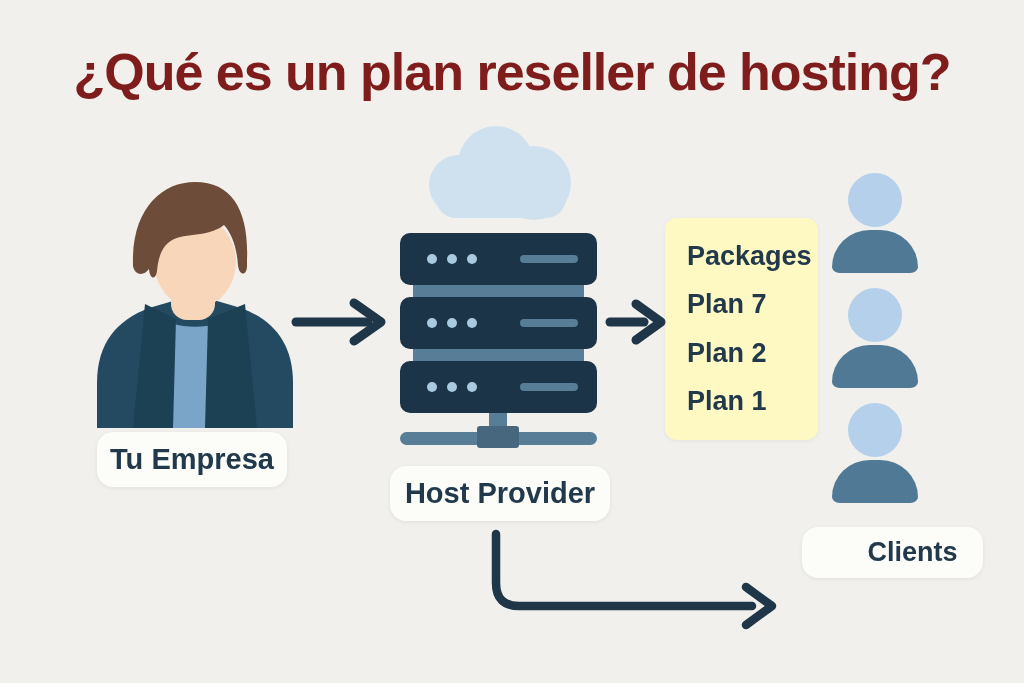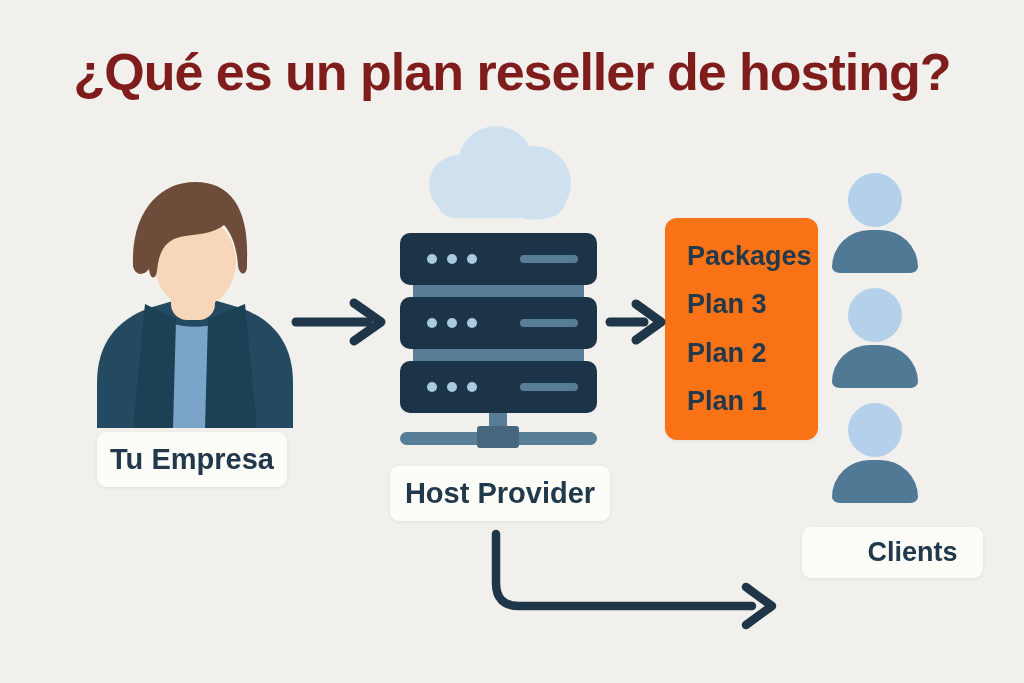--- a/index.html
+++ b/index.html
@@ -26,21 +26,21 @@
     font-weight: 700;
     letter-spacing: -1px;
     color: #7f1d1d;
     margin: 0;
   }
 
   
   .chip {
     position: absolute;
     background: #fcfcf9;
-    border-radius: 9px;
+    border-radius: 16px;
     box-shadow: 0 1px 4px rgba(0,0,0,0.07);
     display: flex;
     align-items: center;
     justify-content: center;
     font-weight: 700;
     color: #21394b;
   }
   .chip-company { left: 97px;  top: 432px; width: 190px; height: 55px; font-size: 29px; }
   .chip-host    { left: 390px; top: 466px; width: 220px; height: 55px; font-size: 29px; }
   .chip-clients { left: 802px; top: 527px; width: 141px; height: 51px; font-size: 27px; padding-left: 40px; }
@@ -67,21 +67,21 @@
     position: absolute; right: 19px; top: 22px; width: 58px; height: 8px;
     border-radius: 4px; background: #587d97;
   }
   .server-stand-pole { position: absolute; left: 89px; top: 176px; width: 18px; height: 28px; background: #587d97; }
   .server-stand-junction { position: absolute; left: 77px; top: 193px; width: 42px; height: 22px; border-radius: 3px; background: #47677e; }
   .server-stand-base { position: absolute; left: 0; top: 199px; width: 197px; height: 13px; border-radius: 7px; background: #587d97; }
 
   
   .packages-panel {
     position: absolute; left: 665px; top: 218px; width: 153px; height: 222px;
-    background: #f97316; border-radius: 12px;
+    background: #fef9c3; border-radius: 12px;
     box-shadow: 0 1px 4px rgba(0,0,0,0.06);
     display: flex; flex-direction: column; justify-content: space-around;
     padding: 14px 0 14px 22px; box-sizing: border-box;
   }
   .package-item { font-size: 27px; font-weight: 700; color: #21394b; line-height: 1; }
 
   
   .client-icon { position: absolute; left: 832px; width: 86px; height: 100px; }
   .client-head {
     position: absolute; left: 16px; top: 0; width: 54px; height: 54px;
@@ -169,21 +169,21 @@
       <div class="server-bar"></div>
     </div>
   </div>
 
   <div class="chip chip-host">
     <span>Host Provider</span>
   </div>
 
   <div class="packages-panel">
     <div class="package-item">Packages</div>
-    <div class="package-item">Plan 3</div>
+    <div class="package-item">Plan 7</div>
     <div class="package-item">Plan 2</div>
     <div class="package-item">Plan 1</div>
   </div>
 
   <div class="client-icon client-1">
     <div class="client-body"></div>
     <div class="client-head"></div>
   </div>
   <div class="client-icon client-2">
     <div class="client-body"></div>

